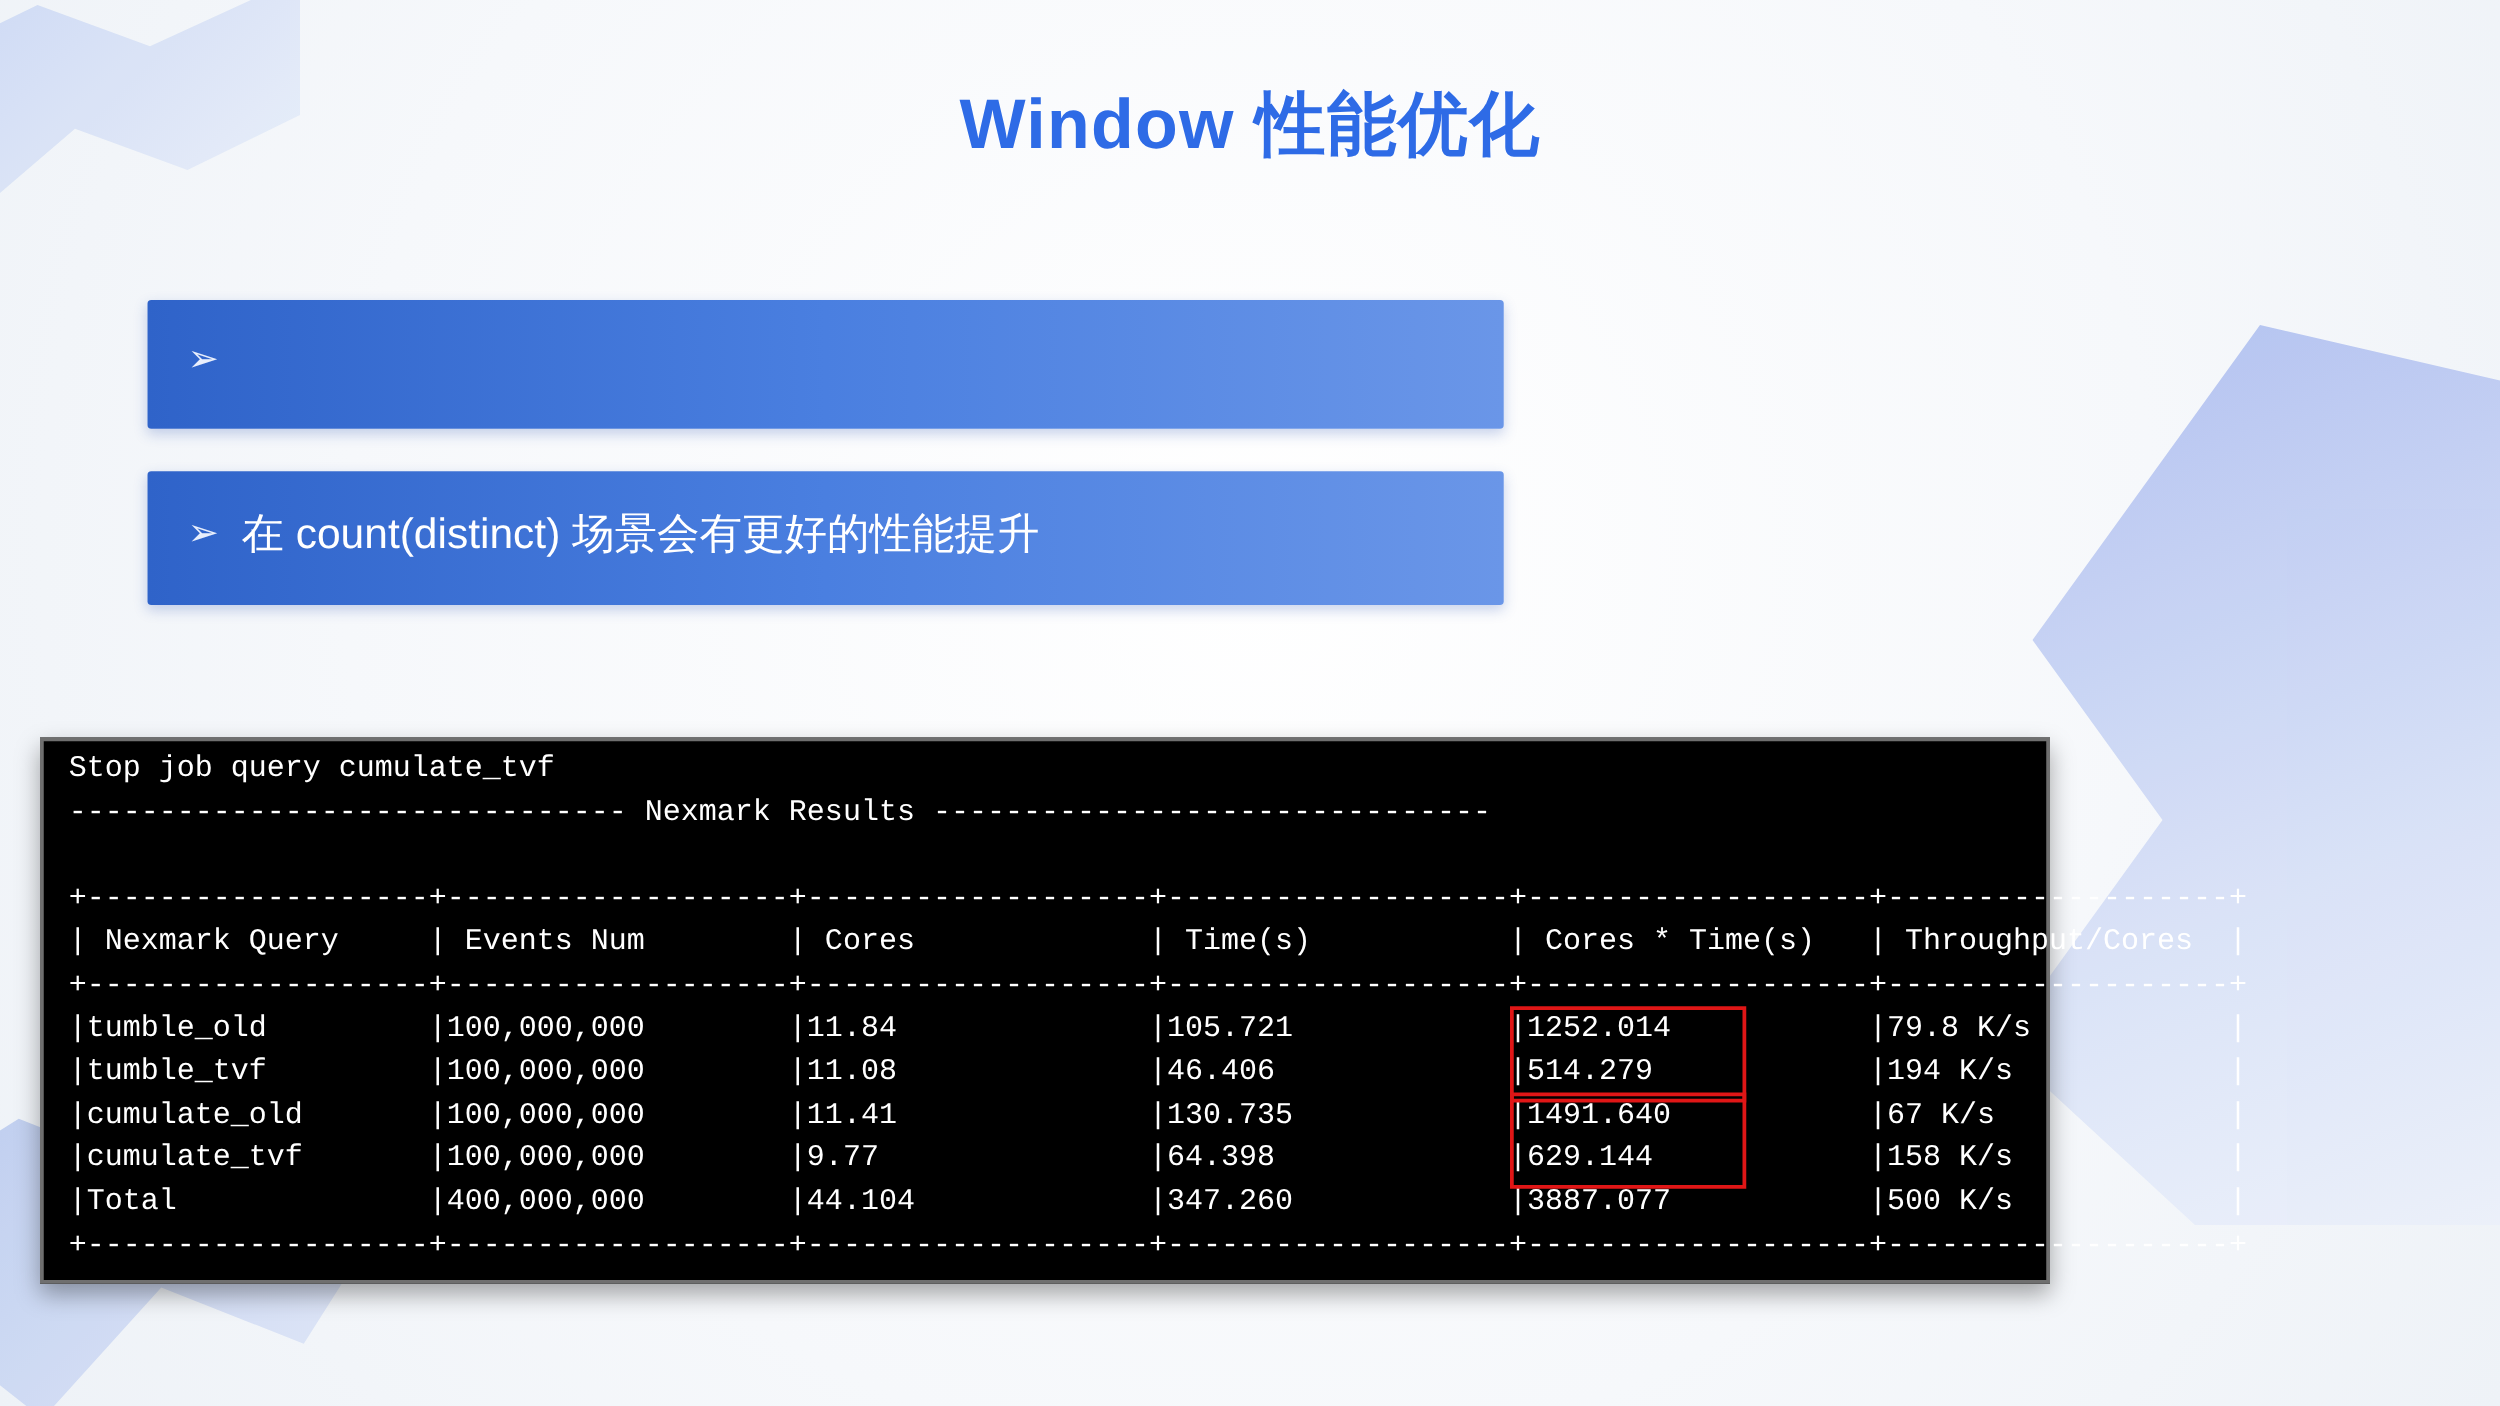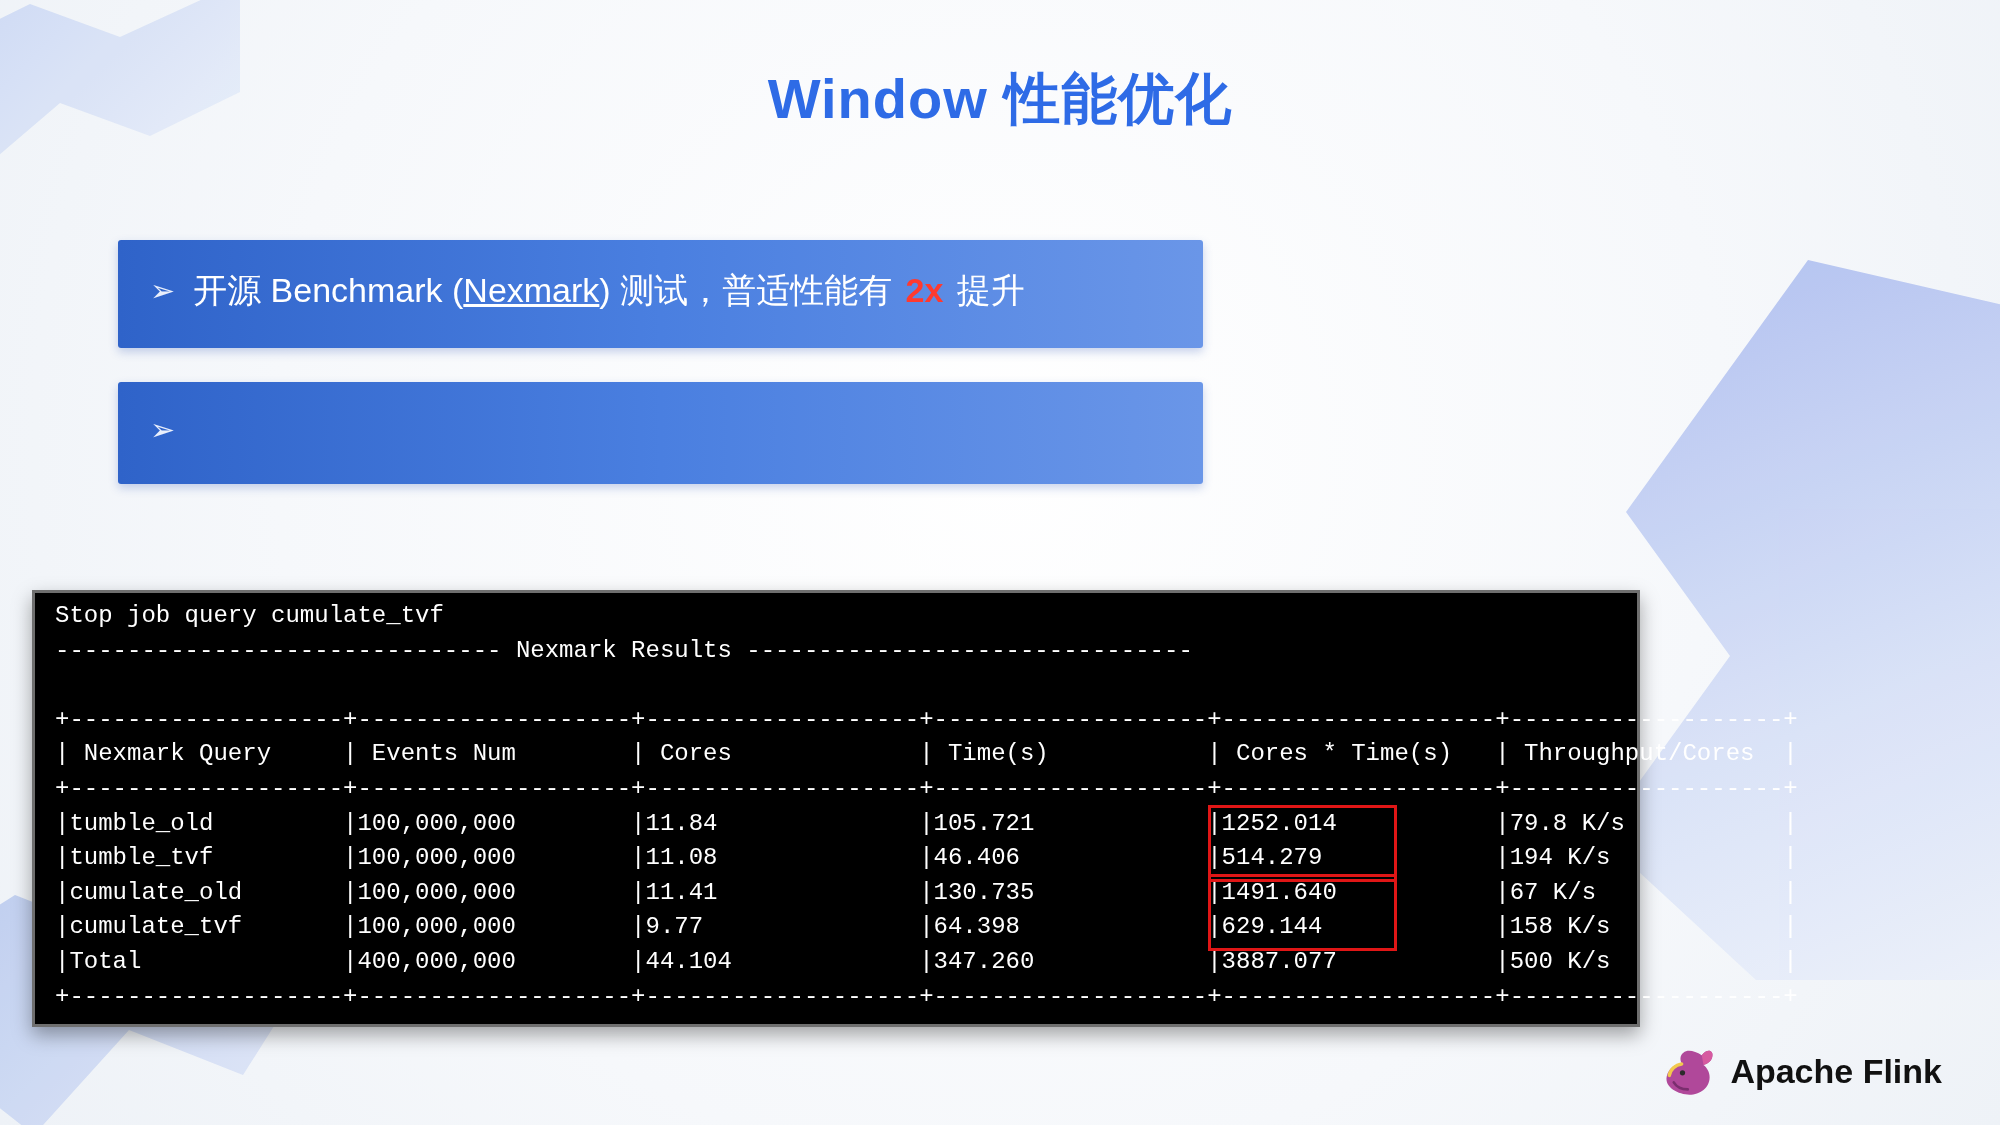--- a/index.html
+++ b/index.html
@@ -144,26 +144,24 @@
 
   <div class="deco top-left"></div>
   <div class="deco bottom-left"></div>
   <div class="deco right"></div>
 
   <div class="title">Window 性能优化</div>
 
   <div class="bullets">
     <div class="bullet">
       <span class="arrow">➢</span>
-      <span class="text">
-        <span>开源 Benchmark (</span><span class="underline">Nexmark</span><span>) 测试，普适性能有 </span><span class="hl">2x</span><span> 提升</span>
-      </span>
     </div>
     <div class="bullet">
       <span class="arrow">➢</span>
+      <span class="text">在 count(distinct) 场景会有更好的性能提升</span>
     </div>
   </div>
 
   <div class="terminal-wrap">
     <div class="terminal" id="terminal">Stop job query cumulate_tvf
 ------------------------------- Nexmark Results -------------------------------
 
 +-------------------+-------------------+-------------------+-------------------+-------------------+-------------------+
 | Nexmark Query     | Events Num        | Cores             | Time(s)           | Cores * Time(s)   | Throughput/Cores  |
 +-------------------+-------------------+-------------------+-------------------+-------------------+-------------------+
@@ -171,27 +169,14 @@
 |tumble_tvf         |100,000,000        |11.08              |46.406             |514.279            |194 K/s            |
 |cumulate_old       |100,000,000        |11.41              |130.735            |1491.640           |67 K/s             |
 |cumulate_tvf       |100,000,000        |9.77               |64.398             |629.144            |158 K/s            |
 |Total              |400,000,000        |44.104             |347.260            |3887.077           |500 K/s            |
 +-------------------+-------------------+-------------------+-------------------+-------------------+-------------------+</div>
 
     <div class="redbox" id="rb1" style="top: 211.6px; left: 1172.83px; width: 182.727px; height: 71.2px;"></div>
     <div class="redbox" id="rb2" style="top: 280.8px; left: 1172.83px; width: 182.727px; height: 71.2px;"></div>
   </div>
 
-  <div class="footer-logo">
-    <span class="mark">
-      <svg viewBox="0 0 64 64" width="56" height="56">
-
-        <path d="M50 14c6-8 14-6 12 2-1 5-6 8-10 9 4 3 7 8 7 14 0 12-11 20-23 20S7 51 10 38c2-9 9-14 17-15-2-4-2-9 2-12 5-4 13-2 21 3z" fill="#b0489a"></path>
-        <path d="M50 14c6-8 14-6 12 2-1 5-6 8-10 9l-2-11z" fill="#d65aa0"></path>
-        <circle cx="28" cy="34" r="3" fill="#2b2b2b"></circle>
-        <path d="M18 45c3 5 9 8 16 8" stroke="#7a2e6e" stroke-width="3" fill="none" stroke-linecap="round"></path>
-        <path d="M13 37c1-7 7-12 14-13" stroke="#f2c94c" stroke-width="4" fill="none" stroke-linecap="round"></path>
-      </svg>
-    </span>
-    <span class="label">Apache Flink</span>
-  </div>
 
 </div>
 
 </body></html>

